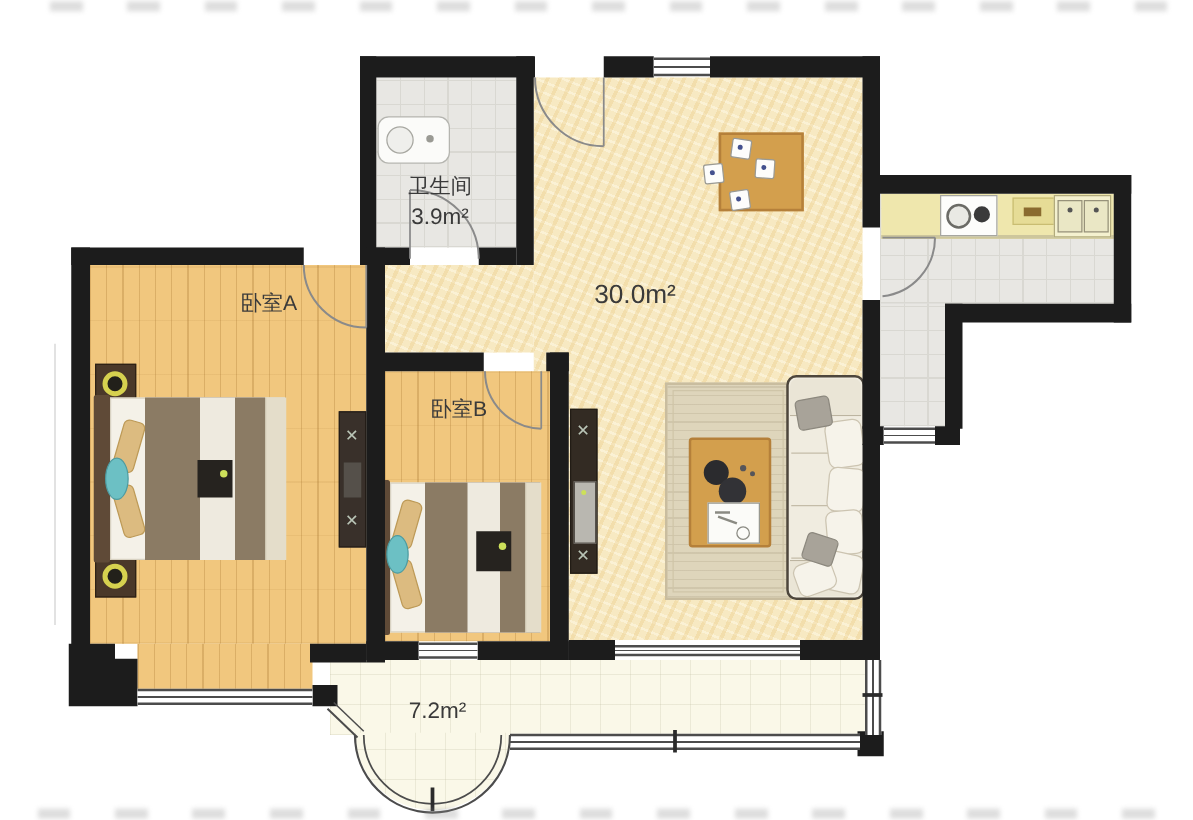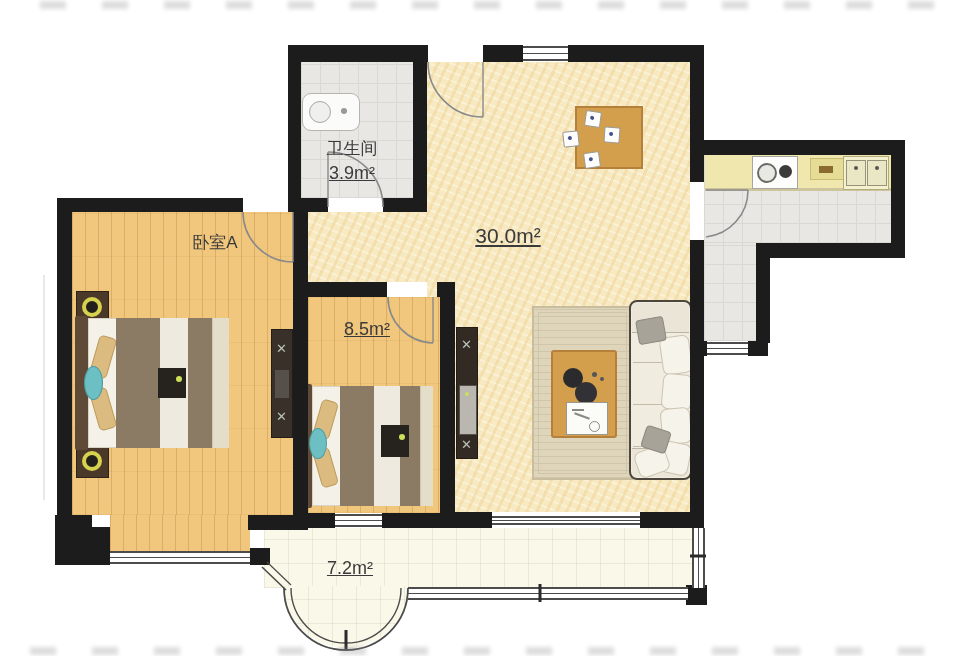--- a/index.html
+++ b/index.html
@@ -23,21 +23,21 @@
                      repeating-linear-gradient(90deg,rgba(190,188,160,.25) 0 1px,transparent 1px 24px);}
   
   .win-h{position:absolute;background:#ffffff;border-top:2px solid #4c4c4c;border-bottom:2px solid #4c4c4c;
     background-image:linear-gradient(transparent 44%,#4c4c4c 44%,#4c4c4c 56%,transparent 56%);z-index:35;}
   .win-v{position:absolute;background:#ffffff;border-left:2px solid #4c4c4c;border-right:2px solid #4c4c4c;
     background-image:linear-gradient(90deg,transparent 44%,#4c4c4c 44%,#4c4c4c 56%,transparent 56%);z-index:35;}
   .furn{position:absolute;z-index:10;}
   svg.overlay{position:absolute;left:0;top:0;z-index:40;pointer-events:none;}
   .roomlabel{position:absolute;z-index:50;text-align:center;color:#3a3a3a;line-height:1.35;}
   .roomlabel .rn{display:block;font-size:17px;}
-  .roomlabel .ra{display:block;font-size:18px;text-decoration:underline;}
+  .roomlabel .ra{display:block;font-size:18px;}
   .roomlabel.big .rn{font-size:21px;}
   .roomlabel.big .ra{font-size:21px;}
   .smudge{position:absolute;height:8px;z-index:60;opacity:.30;filter:blur(2px);
     background-image:repeating-linear-gradient(90deg,#8f8f8f 0 26px,transparent 26px 62px);}
   
   .pillow{position:absolute;background:#dcbb80;border:1px solid #bd9a57;border-radius:5px;}
   .graypillow{position:absolute;background:#a8a399;border:1px solid #8c887e;border-radius:4px;}
   .cushion{position:absolute;background:#f6f3ea;border:1px solid #ccc4b1;border-radius:7px;}
   .lamp{position:absolute;width:20px;height:20px;border-radius:50%;background:#22201a;
         border:4px solid #d6d14f;box-sizing:border-box;}
@@ -257,21 +257,21 @@
     <span class="rn">卫生间</span>
     <span class="ra">3.9m²</span>
   </div>
   <div class="roomlabel big" style="left:438px;top:222px;width:140px;">
     <span class="ra">30.0m²</span>
   </div>
   <div class="roomlabel" style="left:145px;top:232px;width:140px;text-align:center;">
     <span class="rn">卧室A</span>
   </div>
   <div class="roomlabel" style="left:307px;top:317px;width:120px;">
-    <span class="ra">8.5m²</span>
+    <span class="rn">卧室B</span>
   </div>
   <div class="roomlabel" style="left:290px;top:556px;width:120px;">
     <span class="ra">7.2m²</span>
   </div>
 
   <div class="smudge" style="left:40px;top:1px;width:900px;"></div>
   <div class="smudge" style="left:30px;top:647px;width:910px;"></div>
 
 </div>
 

